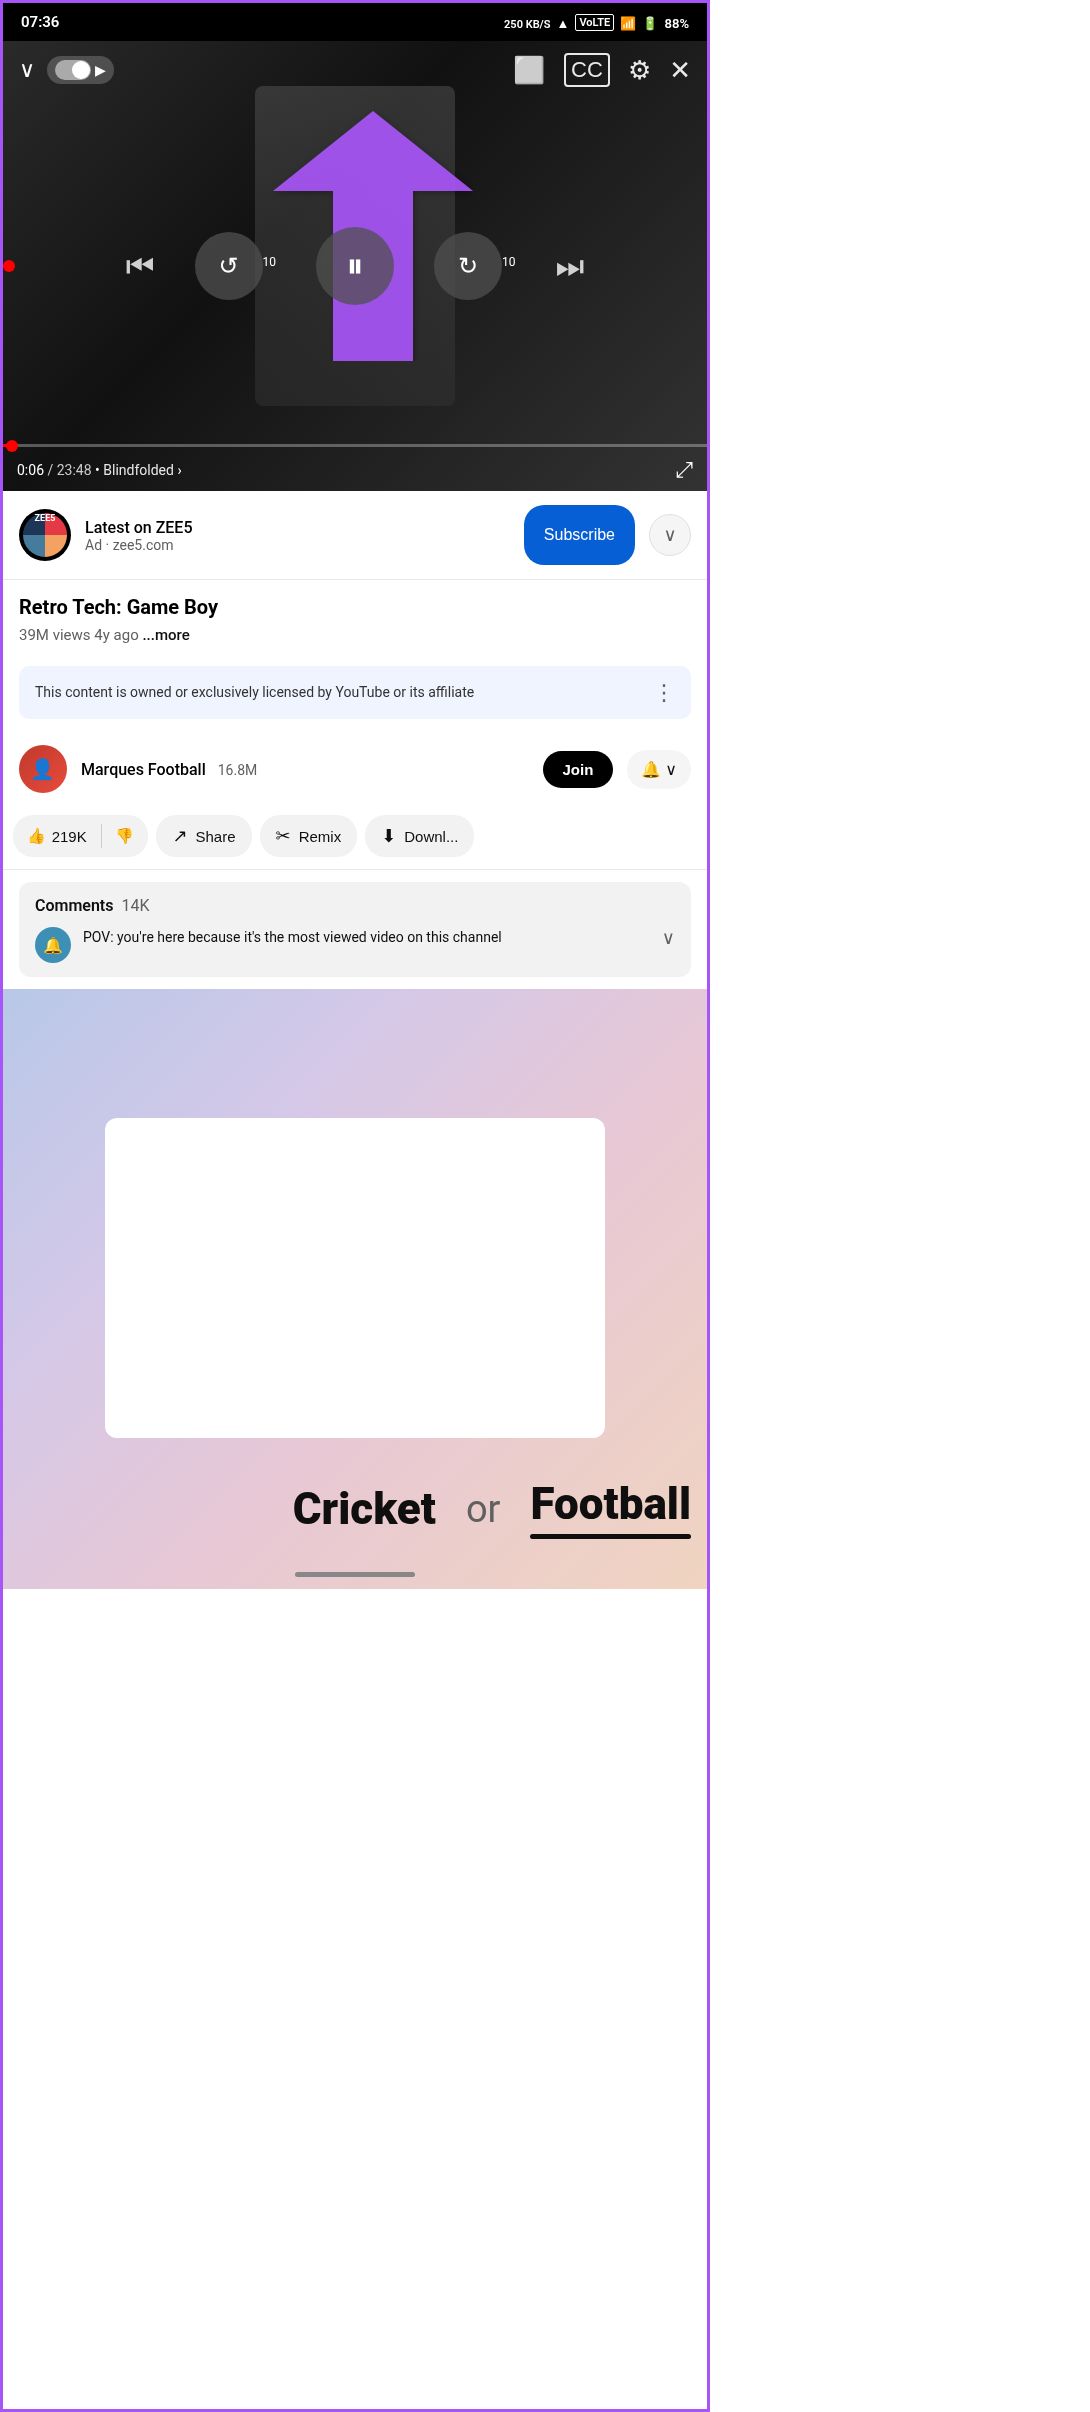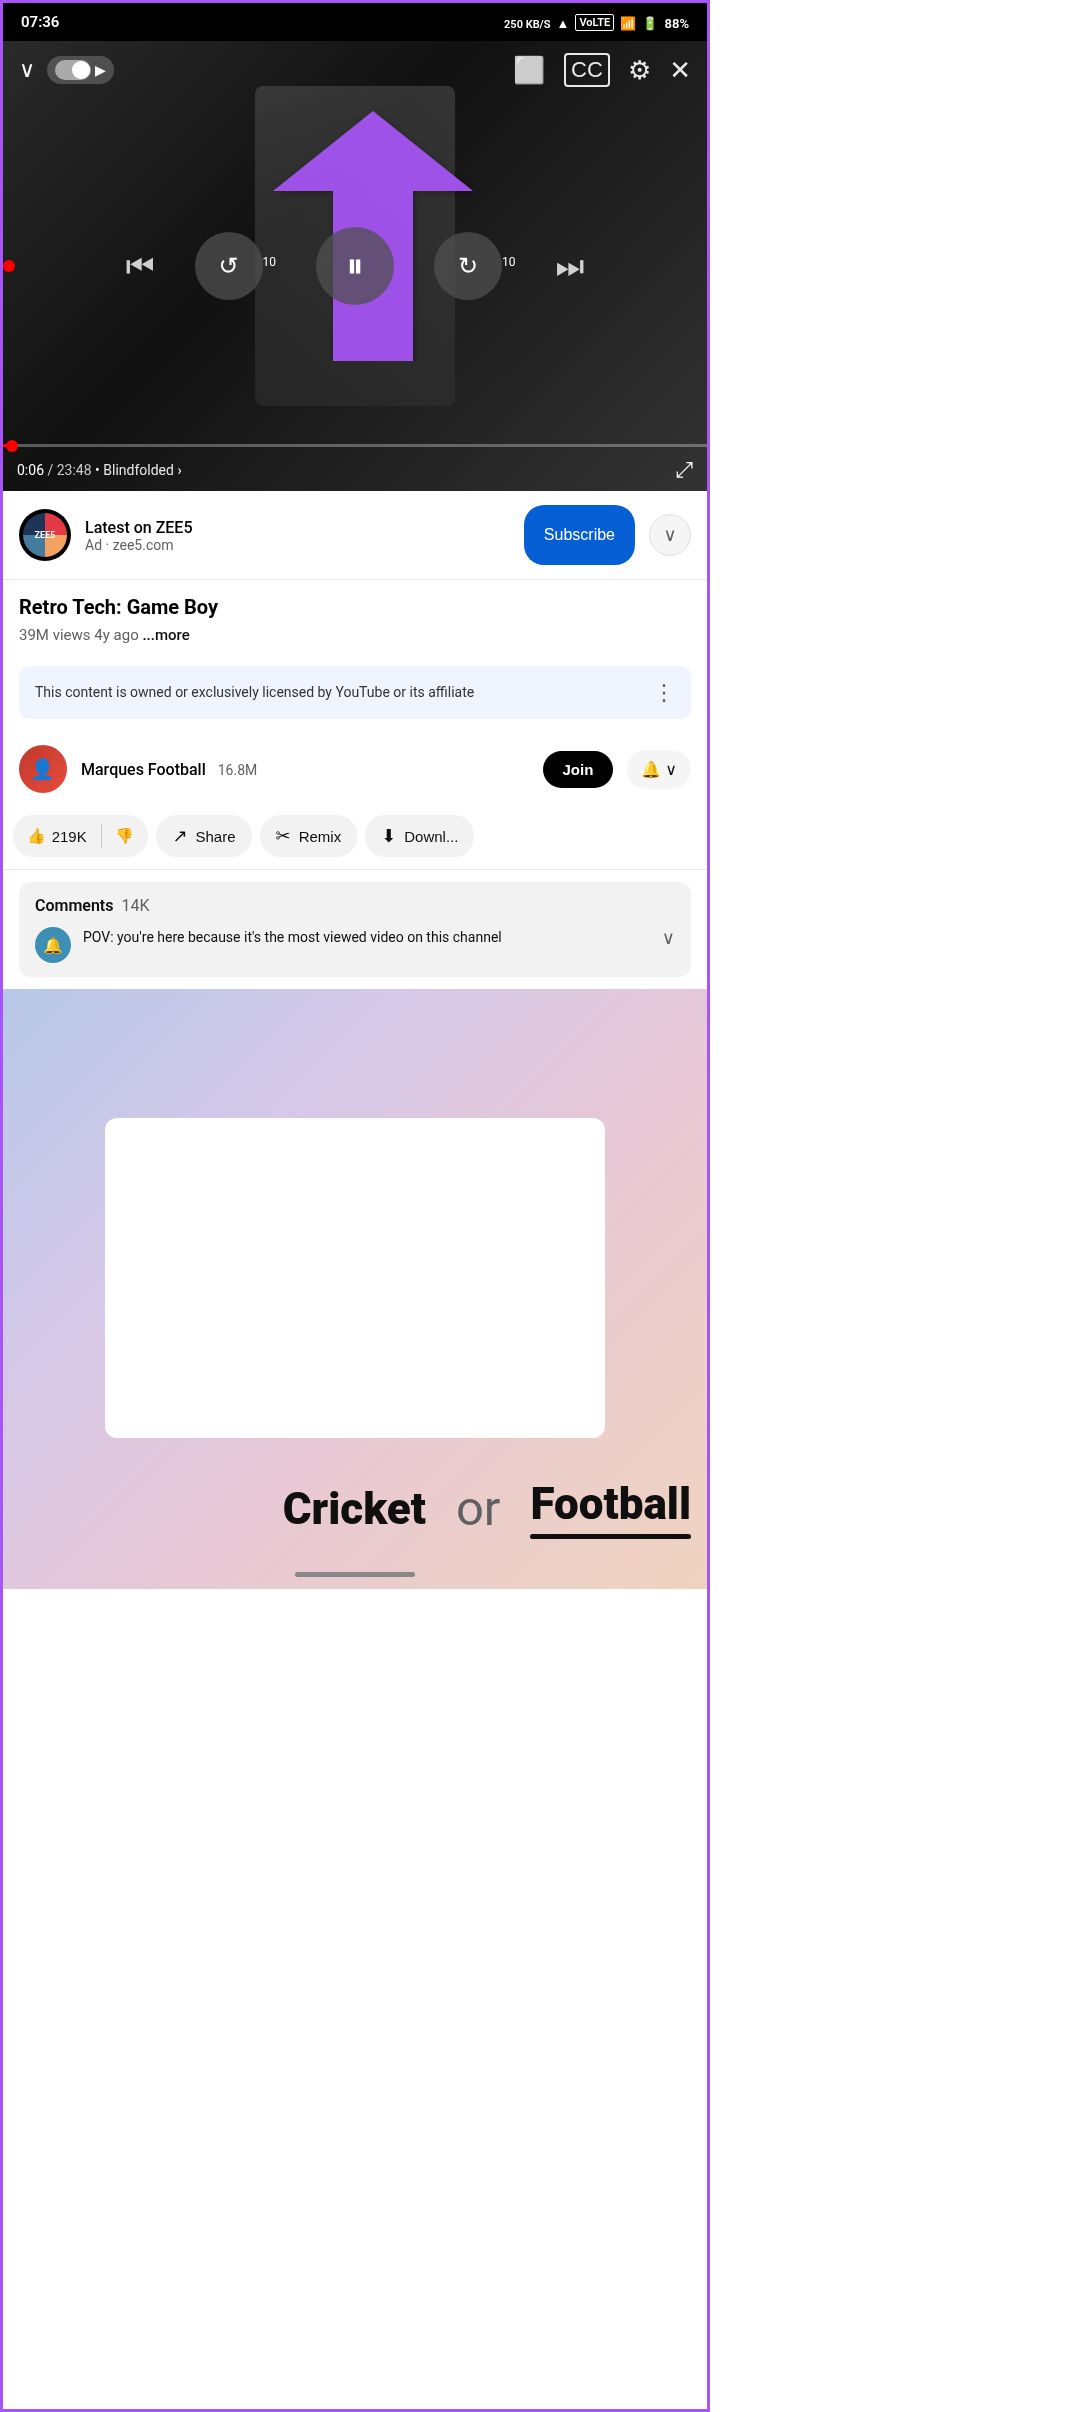--- a/index.html
+++ b/index.html
@@ -273,21 +273,21 @@
       justify-content: center;
       flex-shrink: 0;
       overflow: hidden;
     }
     .ad-logo-inner {
       width: 44px;
       height: 44px;
       border-radius: 50%;
       background: conic-gradient(#e63946 0deg 90deg, #f4a261 90deg 180deg, #457b9d 180deg 270deg, #1d3557 270deg 360deg);
       display: flex;
-      align-items: center;
+      align-items: flex-start;
       justify-content: center;
       font-size: 10px;
       color: #fff;
       font-weight: 700;
     }
     .ad-text { flex: 1; }
     .ad-name { font-size: 16px; font-weight: 500; color: #000; }
     .ad-sub { font-size: 14px; color: #606060; }
     .subscribe-btn {
       background: #065fd4;
@@ -542,21 +542,21 @@
       gap: 30px;
       width: 100%;
       padding: 20px 16px 10px;
     }
     .sport-label {
       font-size: 44px;
       font-weight: 900;
       color: #0f0f0f;
     }
     .sport-or {
-      font-size: 49px;
+      font-size: 38px;
       font-weight: 400;
       color: #606060;
     }
     .sport-underline {
       width: 100%;
       height: 5px;
       background: #0f0f0f;
       border-radius: 3px;
       margin-top: 4px;
     }

